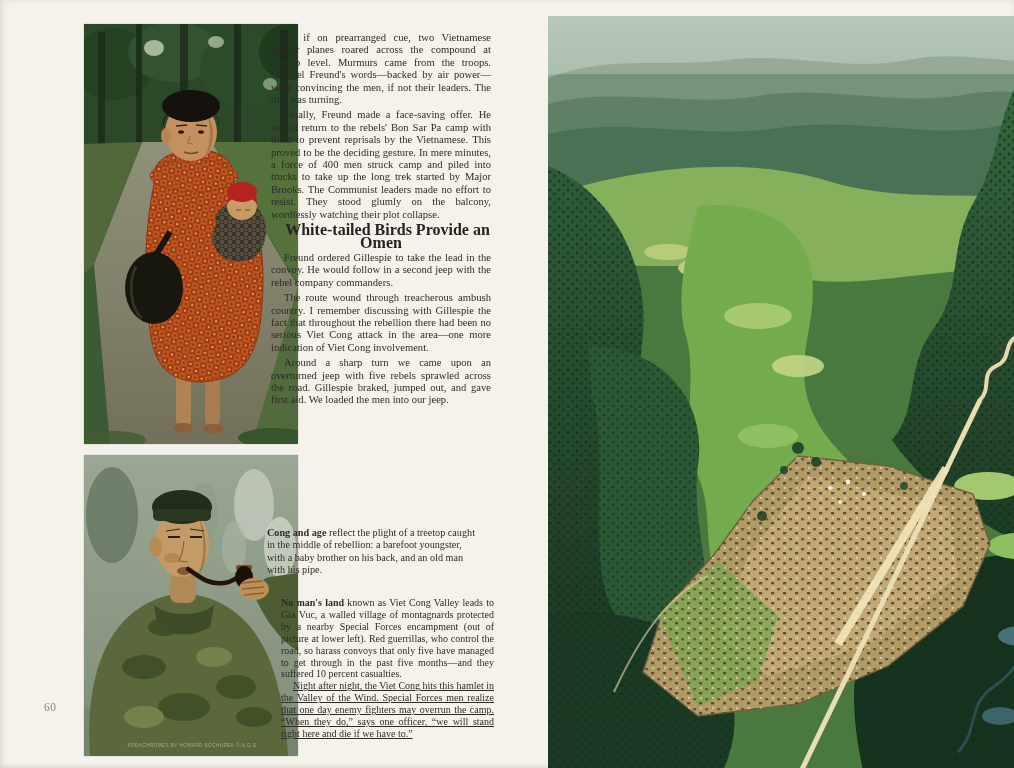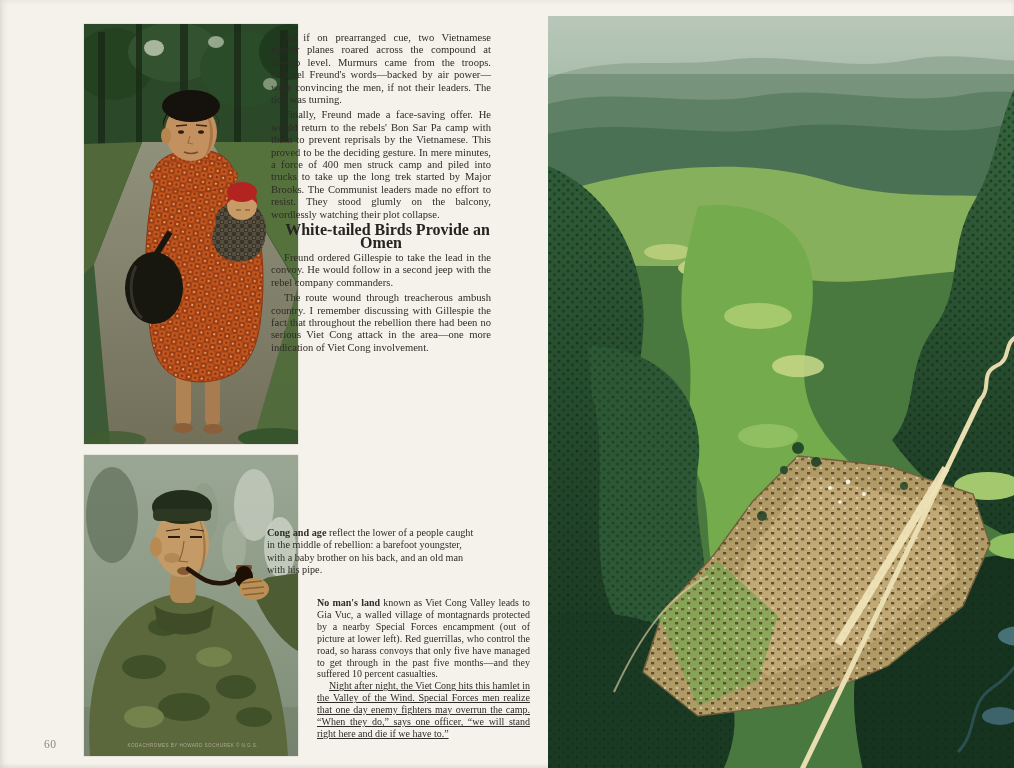--- a/index.html
+++ b/index.html
@@ -18,25 +18,25 @@
     position:absolute;left:268px;top:29px;width:226px;
     color:#2e2c26;font-size:10.6px;line-height:12.4px;text-align:justify;
   }
   .textcol p{margin:3px;text-indent:13px;}
   .subhead{
     margin:7px 0 6px;text-align:center;font-weight:bold;
     font-size:16px;color:#262420;text-indent:0;
   }
   .caption{position:absolute;color:#2e2c26;}
   #cap-youth{left:267px;top:527px;width:212px;font-size:10.2px;line-height:12.3px;text-align:left;}
-  #cap-nml{left:281px;top:597px;width:213px;font-size:10px;line-height:11.9px;text-align:justify;margin-left:36px;}
+  #cap-nml{left:281px;top:597px;width:213px;font-size:10px;line-height:11.9px;text-align:justify;}
   #cap-nml p{margin:0;}
   #cap-nml p.indent{text-indent:12px;text-decoration:underline;}
   .lead-in{font-weight:bold;}
-  .folio{position:absolute;left:44px;top:738px;font-size:11.5px;color:#8d887a;letter-spacing:.5px;}
+  .folio{position:absolute;left:44px;top:701px;font-size:11.5px;color:#8d887a;letter-spacing:.5px;}
   .credit{
     position:absolute;left:95px;top:743px;width:163px;text-align:right;
     font-size:4.6px;letter-spacing:.45px;color:#b1a896;
     font-family:"Liberation Sans", sans-serif;
   }
 </style>
 </head>
 <body>
 
 <div class="page">
@@ -233,24 +233,25 @@
       <rect width="506" height="58" fill="#cfd8cc" opacity=".35"></rect>
     </svg>
   </figure>
 
   <div class="textcol">
     <p>As if on prearranged cue, two Vietnamese fighter planes roared across the compound at treetop level. Murmurs came from the troops. Colonel Freund's words—backed by air power—were convincing the men, if not their leaders. The tide was turning.</p>
     <p>Finally, Freund made a face-saving offer. He would return to the rebels' Bon Sar Pa camp with them to prevent reprisals by the Vietnamese. This proved to be the deciding gesture. In mere minutes, a force of 400 men struck camp and piled into trucks to take up the long trek started by Major Brooks. The Communist leaders made no effort to resist. They stood glumly on the balcony, wordlessly watching their plot collapse.</p>
     <p class="subhead">White-tailed Birds Provide an Omen</p>
     <p>Freund ordered Gillespie to take the lead in the convoy. He would follow in a second jeep with the rebel company commanders.</p>
     <p>The route wound through treacherous ambush country. I remember discussing with Gillespie the fact that throughout the rebellion there had been no serious Viet Cong attack in the area—one more indication of Viet Cong involvement.</p>
+    <p>Around a sharp turn we came upon an overturned jeep with five rebels sprawled across the road. Gillespie braked, jumped out, and gave first aid. We loaded the men into our jeep.</p>
   </div>
 
   <div class="caption" id="cap-youth">
-    <span class="lead-in">Cong and age</span><span> reflect the lower of a people caught in the middle of rebellion: a barefoot youngster, with a baby brother on his back, and an old man with his pipe.</span>
+    <span class="lead-in">Cong and age</span><span> reflect the plight of a treetop caught in the middle of rebellion: a barefoot youngster, with a baby brother on his back, and an old man with his pipe.</span>
   </div>
 
   <div class="caption" id="cap-nml">
     <p><span class="lead-in">No man's land</span><span> known as Viet Cong Valley leads to Gia Vuc, a walled village of montagnards protected by a nearby Special Forces encampment (out of picture at lower left). Red guerrillas, who control the road, so harass convoys that only five have managed to get through in the past five months—and they suffered 10 percent casualties.</span></p>
     <p class="indent">Night after night, the Viet Cong hits this hamlet in the Valley of the Wind. Special Forces men realize that one day enemy fighters may overrun the camp. “When they do,” says one officer, “we will stand right here and die if we have to.”</p>
   </div>
 
   <span class="folio">60</span>
   <span class="credit">KODACHROMES BY HOWARD SOCHUREK © N.G.S.</span>
 

